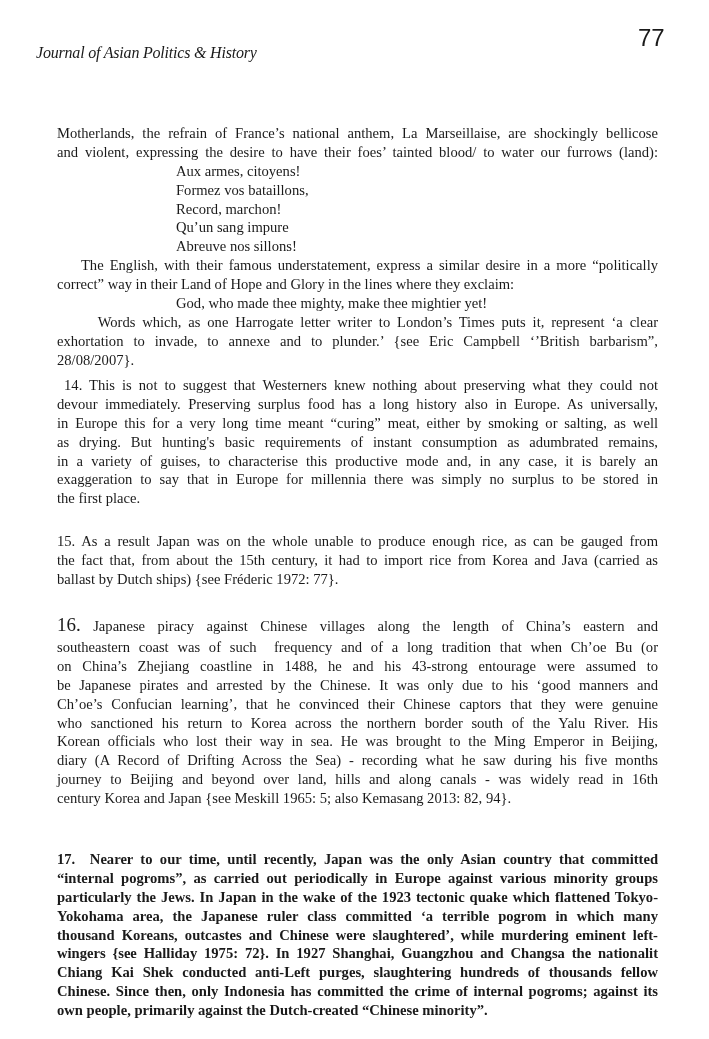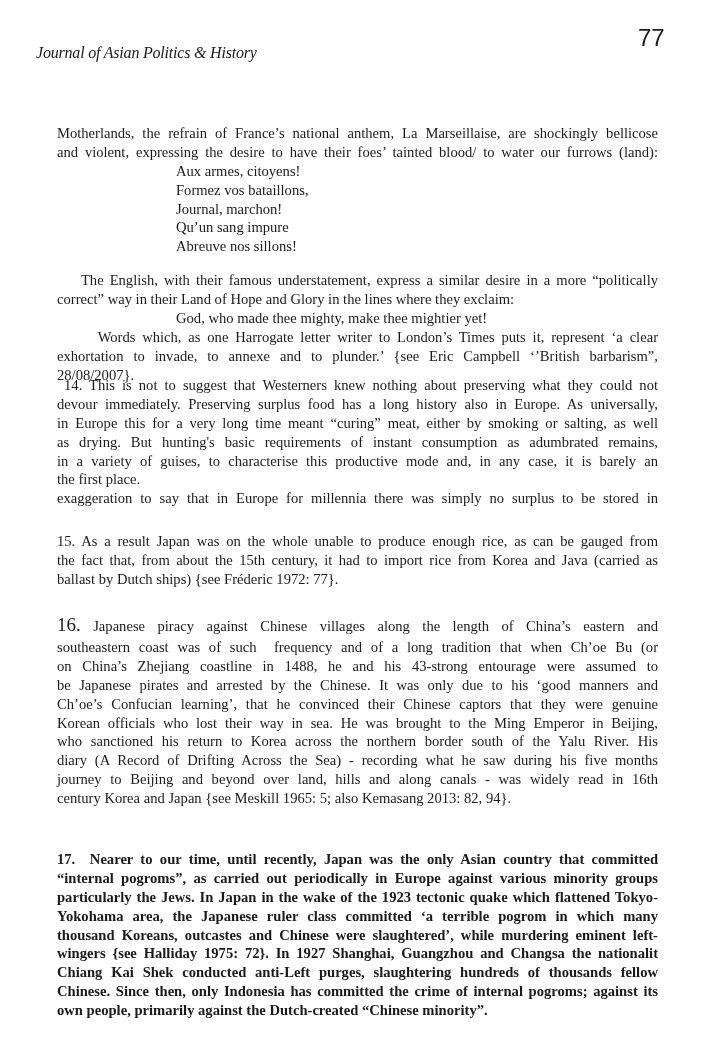--- a/index.html
+++ b/index.html
@@ -22,55 +22,55 @@
 <body>
 
 <div class="running-head">Journal of Asian Politics &amp; History</div>
 <div class="page-num">77</div>
 
 <div class="body" id="blk1">
   <span class="line">Motherlands, the refrain of France’s national anthem, La Marseillaise, are shockingly bellicose</span>
   <span class="line">and violent, expressing the desire to have their foes’ tainted blood/ to water our furrows (land):</span>
   <span class="verse">Aux armes, citoyens!</span>
   <span class="verse">Formez vos bataillons,</span>
-  <span class="verse">Journal, marchon!</span>
+  <span class="verse">Record, marchon!</span>
   <span class="verse">Qu’un sang impure</span>
   <span class="verse">Abreuve nos sillons!</span>
-  <span class="line" style="white-space:pre;margin-top:15px;">    The English, with their famous understatement, express a similar desire in a more “politically</span>
+  <span class="line" style="white-space:pre;">    The English, with their famous understatement, express a similar desire in a more “politically</span>
   <span class="line last">correct” way in their Land of Hope and Glory in the lines where they exclaim:</span>
   <span class="verse">God, who made thee mighty, make thee mightier yet!</span>
   <span class="line" style="white-space:pre;">      Words which, as one Harrogate letter writer to London’s Times puts it, represent ‘a clear</span>
   <span class="line">exhortation to invade, to annexe and to plunder.’ {see Eric Campbell ‘’British barbarism”,</span>
   <span class="line last">28/08/2007}.</span>
 </div>
 
 <div class="body" id="blk2">
   <span class="line" style="white-space:pre;"> 14. This is not to suggest that Westerners knew nothing about preserving what they could not</span>
   <span class="line">devour immediately. Preserving surplus food has a long history also in Europe. As universally,</span>
   <span class="line">in Europe this for a very long time meant “curing” meat, either by smoking or salting, as well</span>
   <span class="line">as drying. But hunting's basic requirements of instant consumption as adumbrated remains,</span>
   <span class="line">in a variety of guises, to characterise this productive mode and, in any case, it is barely an</span>
+  <span class="line">exaggeration to say that in Europe for millennia there was simply no surplus to be stored in</span>
   <span class="line last">the first place.</span>
-  <span class="line">exaggeration to say that in Europe for millennia there was simply no surplus to be stored in</span>
 </div>
 
 <div class="body" id="blk3">
   <span class="line">15. As a result Japan was on the whole unable to produce enough rice, as can be gauged from</span>
   <span class="line">the fact that, from about the 15th century, it had to import rice from Korea and Java (carried as</span>
   <span class="line last">ballast by Dutch ships) {see Fréderic 1972: 77}.</span>
 </div>
 
 <div class="body" id="blk4">
   <span class="line" style="height:22px;"><span class="big">16.</span><span> Japanese piracy against Chinese villages along the length of China’s eastern and</span></span>
   <span class="line" style="white-space:pre;">southeastern coast was of such  frequency and of a long tradition that when Ch’oe Bu (or</span>
   <span class="line">on China’s Zhejiang coastline in 1488, he and his 43-strong entourage were assumed to</span>
   <span class="line">be Japanese pirates and arrested by the Chinese. It was only due to his ‘good manners and</span>
   <span class="line">Ch’oe’s Confucian learning’, that he convinced their Chinese captors that they were genuine</span>
+  <span class="line">who sanctioned his return to Korea across the northern border south of the Yalu River. His</span>
   <span class="line">Korean officials who lost their way in sea. He was brought to the Ming Emperor in Beijing,</span>
-  <span class="line">who sanctioned his return to Korea across the northern border south of the Yalu River. His</span>
   <span class="line">diary (A Record of Drifting Across the Sea) - recording what he saw during his five months</span>
   <span class="line">journey to Beijing and beyond over land, hills and along canals - was widely read in 16th</span>
   <span class="line last">century Korea and Japan {see Meskill 1965: 5; also Kemasang 2013: 82, 94}.</span>
 </div>
 
 <div class="body" id="blk5">
   <span class="line" style="white-space:pre;">17.  Nearer to our time, until recently, Japan was the only Asian country that committed</span>
   <span class="line">“internal pogroms”, as carried out periodically in Europe against various minority groups</span>
   <span class="line">particularly the Jews. In Japan in the wake of the 1923 tectonic quake which flattened Tokyo-</span>
   <span class="line">Yokohama area, the Japanese ruler class committed ‘a terrible pogrom in which many</span>

